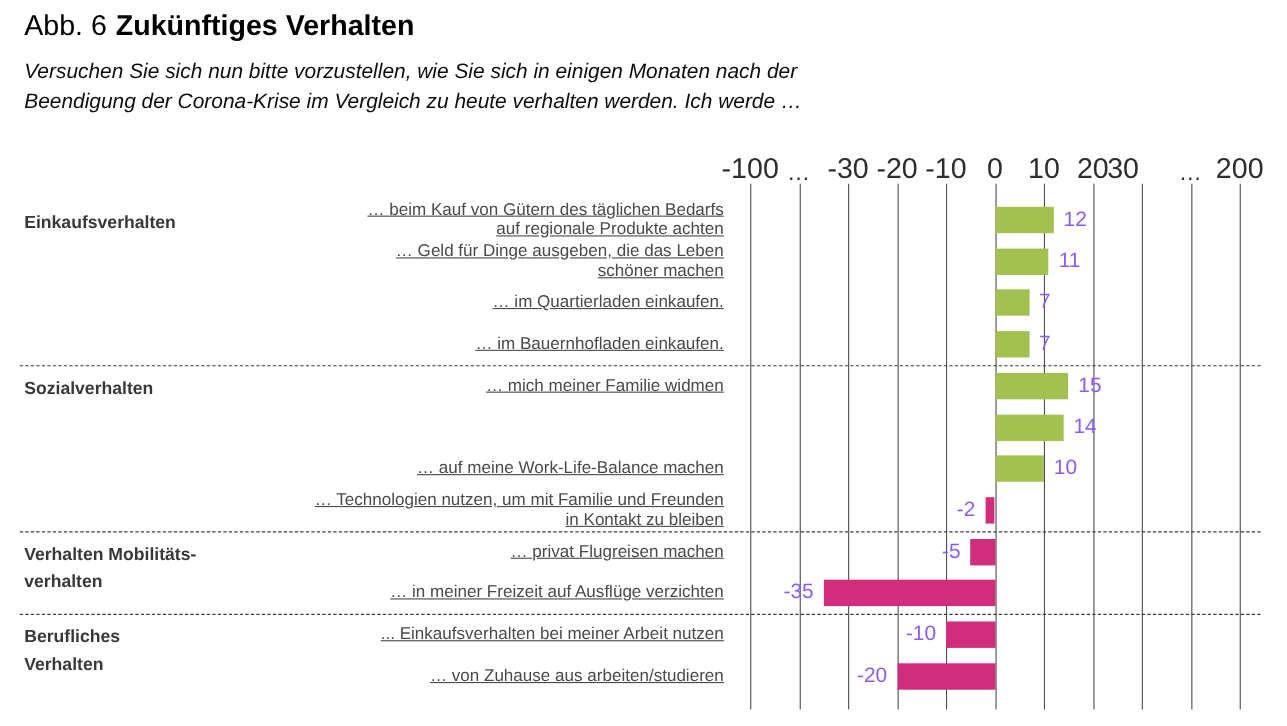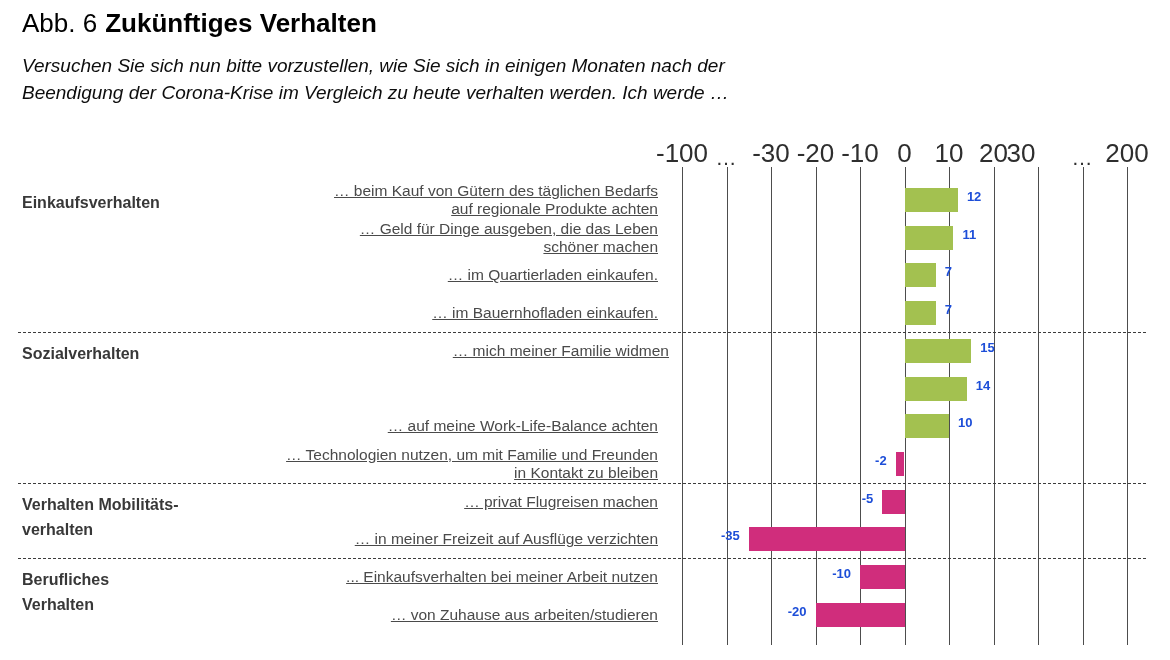--- a/index.html
+++ b/index.html
@@ -21,21 +21,21 @@
   .separator{position:absolute;left:18px;width:1128px;height:0;border-top:1px dashed #3c3c3c;}
   .group-label{position:absolute;left:22px;font-size:16px;font-weight:700;color:#383838;line-height:25px;}
   .item-label{
     position:absolute;left:0;width:658px;display:flex;flex-direction:column;
     justify-content:center;align-items:flex-end;text-align:right;
     font-size:15.5px;line-height:18px;color:#4a4a4a;text-decoration:underline;
   }
   .bar{position:absolute;height:24px;}
   .bar.pos{background:#a3c150;}
   .bar.neg{background:#d02d7c;}
-  .value-label{position:absolute;font-size:13px;color:#1d4ed8;white-space:nowrap;font-weight:bold;}
+  .value-label{position:absolute;font-size:19px;color:#8b5cf6;white-space:nowrap;}
   .value-label.neg{text-align:right;}
 </style>
 </head>
 <body>
 
 <div class="page">
   <div class="title">
     <span class="fig">Abb. 6</span><span class="bold">Zukünftiges Verhalten</span>
   </div>
   <div class="subtitle">
@@ -84,29 +84,29 @@
       <div class="value-label" style="top: 264.4px; left: 944.65px;">7</div>
       <div class="item-label" style="top: 292.1px; height: 42px;">
         <div>… im Bauernhofladen einkaufen.</div>
       </div>
       <div class="bar pos" style="top: 301.1px; width: 31.15px; left: 904.5px;"></div>
       <div class="value-label" style="top: 302.1px; left: 944.65px;">7</div>
       <div class="group-label" style="top: 190px;">
         <div>Einkaufsverhalten</div>
       </div>
       <div class="separator" style="top: 331.95px;"></div>
-      <div class="item-label" style="top: 329.8px; height: 42px; margin-left: 11px;">
+      <div class="item-label" style="top: 329.8px; height: 42px;">
         <div>… mich meiner Familie widmen</div>
       </div>
       <div class="bar pos" style="top: 338.8px; width: 66.75px; left: 904.5px;"></div>
       <div class="value-label" style="top: 339.8px; left: 980.25px;">15</div>
       <div class="bar pos" style="top: 376.5px; width: 62.3px; left: 904.5px;"></div>
       <div class="value-label" style="top: 377.5px; left: 975.8px;">14</div>
       <div class="item-label" style="top: 405.2px; height: 42px;">
-        <div>… auf meine Work-Life-Balance achten</div>
+        <div>… auf meine Work-Life-Balance machen</div>
       </div>
       <div class="bar pos" style="top: 414.2px; width: 44.5px; left: 904.5px;"></div>
       <div class="value-label" style="top: 415.2px; left: 958px;">10</div>
       <div class="item-label" style="top: 442.9px; height: 42px;">
         <div>… Technologien nutzen, um mit Familie und Freunden</div>
         <div>in Kontakt zu bleiben</div>
       </div>
       <div class="bar neg" style="top: 451.9px; width: 8.9px; left: 895.6px;"></div>
       <div class="value-label neg" style="top: 452.9px; right: 283.4px;">-2</div>
       <div class="group-label" style="top: 340.8px;">

